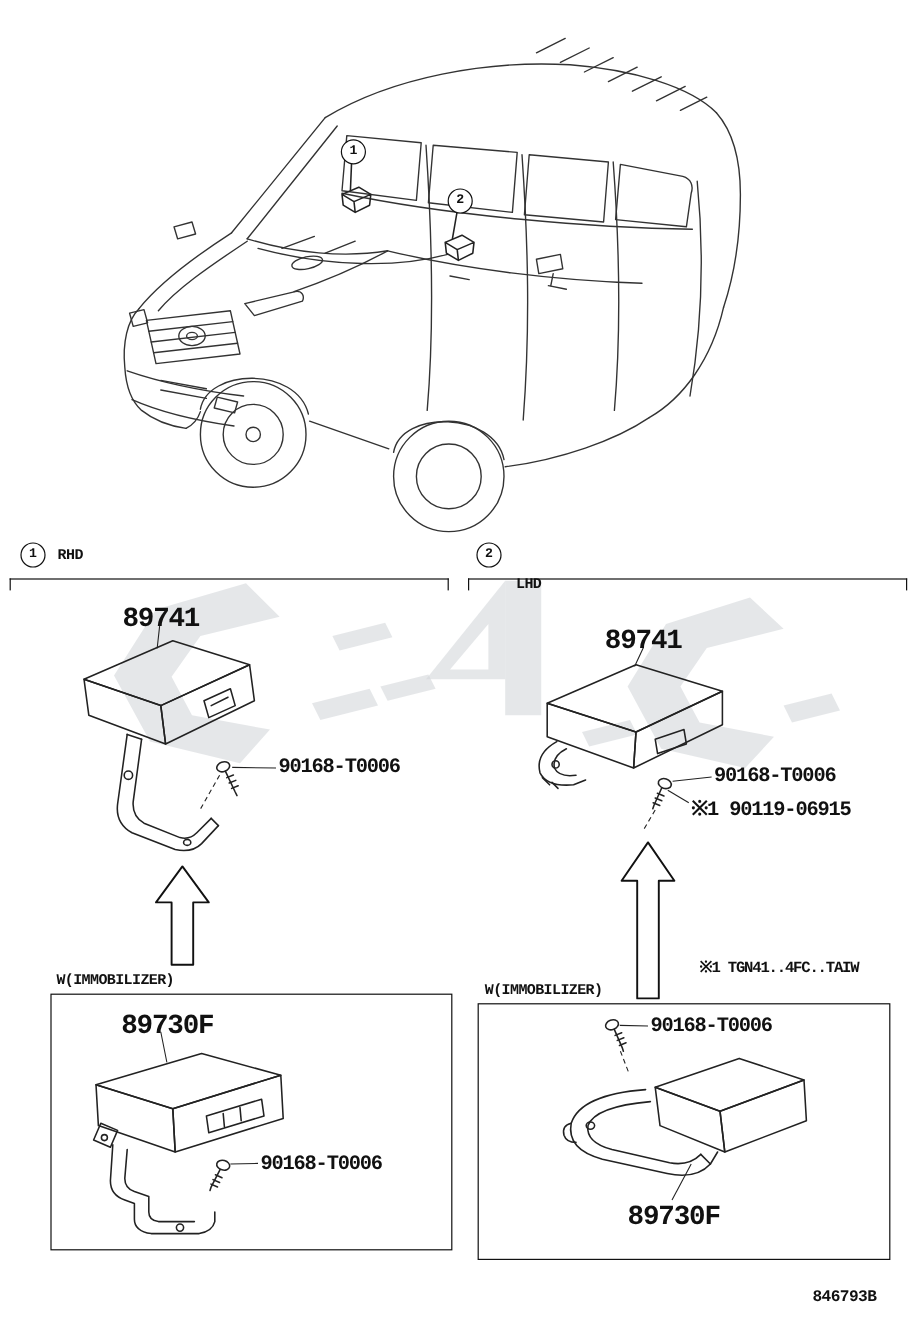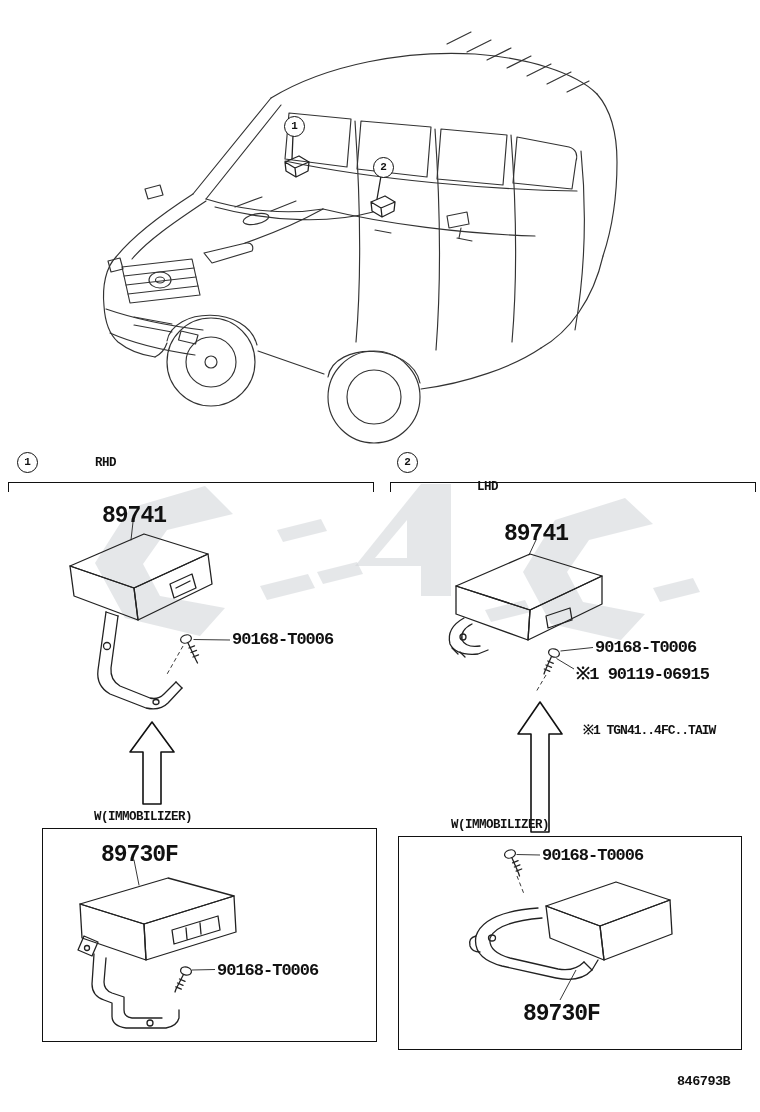--- a/index.html
+++ b/index.html
@@ -1,21 +1,21 @@
 <!DOCTYPE html>
 <html><head>
 <meta charset="utf-8">
 <style>
   html,body{margin:0;padding:0;background:#fff;}
   #page{position:relative;width:760px;height:1112px;background:#fff;
         font-family:"Liberation Mono","DejaVu Sans Mono",monospace;color:#111;overflow:hidden;}
   .abs{position:absolute;}
   .part-label{font-size:23px;font-weight:700;letter-spacing:-1px;white-space:nowrap;}
   .mid-label{font-size:17px;font-weight:700;letter-spacing:-1px;white-space:nowrap;text-align:center;}
-  .small-label{font-size:12.5px;font-weight:700;letter-spacing:-0.5px;white-space:nowrap;margin-left:47px;}
+  .small-label{font-size:12.5px;font-weight:700;letter-spacing:-0.5px;white-space:nowrap;}
   .note-label{font-size:13px;font-weight:700;letter-spacing:-1px;white-space:nowrap;}
   .figure-code{font-size:13.5px;font-weight:700;letter-spacing:-0.5px;white-space:nowrap;}
   .num-circle{width:19px;height:19px;border:1.5px solid #111;border-radius:50%;
               display:flex;align-items:center;justify-content:center;
               font-size:11px;font-weight:700;background:#fff;line-height:1;}
   .section-bracket{height:9px;border-top:1.5px solid #111;border-left:1.5px solid #111;border-right:1.5px solid #111;}
   .group-box{border:1.7px solid #111;background:transparent;}
   svg{display:block;overflow:visible;}
   .sk{stroke:#333;fill:none;stroke-width:1.15;stroke-linecap:round;stroke-linejoin:round;}
   .sk2{stroke:#222;fill:none;stroke-width:1.3;stroke-linecap:round;stroke-linejoin:round;}
@@ -185,21 +185,21 @@
       <path d="M121.5 116.5 L115 131 l-1 3"></path>
       <path d="M117.8 121 l5.5 2.3 M116 125 l5.5 2.3 M114.3 129 l5.5 2.3"></path>
     </g>
     <path class="lead" d="M130.5 111 L163 107.5"></path>
     <path class="lead" d="M126.5 118.5 L144 129"></path>
     <path class="dash" d="M116 135 L106 152"></path>
   </svg>
   <div class="abs part-label" style="left:504px;top:521px;">89741</div>
   <div class="abs mid-label" style="left:595px;top:638px;">90168-T0006</div>
   <div class="abs mid-label" style="left:576px;top:661px;">※1 90119-06915</div>
-  <div class="abs note-label" style="left:583px;top:720px;">※1 TGN41..4FC..TAIW</div>
+  <div class="abs note-label" style="left:583px;top:796px;">※1 TGN41..4FC..TAIW</div>
 
   <svg class="abs" style="left:516px;top:700px;" width="48" height="134" viewBox="0 0 48 134">
     <polygon class="arrow" points="24,2 46,34 33,34 33,132 15,132 15,34 2,34"></polygon>
   </svg>
 
   <div class="abs small-label" style="left:404px;top:818px;">W(IMMOBILIZER)</div>
   <div class="abs group-box" style="left:398px;top:836px;width:342px;height:212px;"></div>
 
   <svg class="abs" style="left:420px;top:842px;" width="315" height="172" viewBox="0 0 315 172">
     <g class="sk2">

